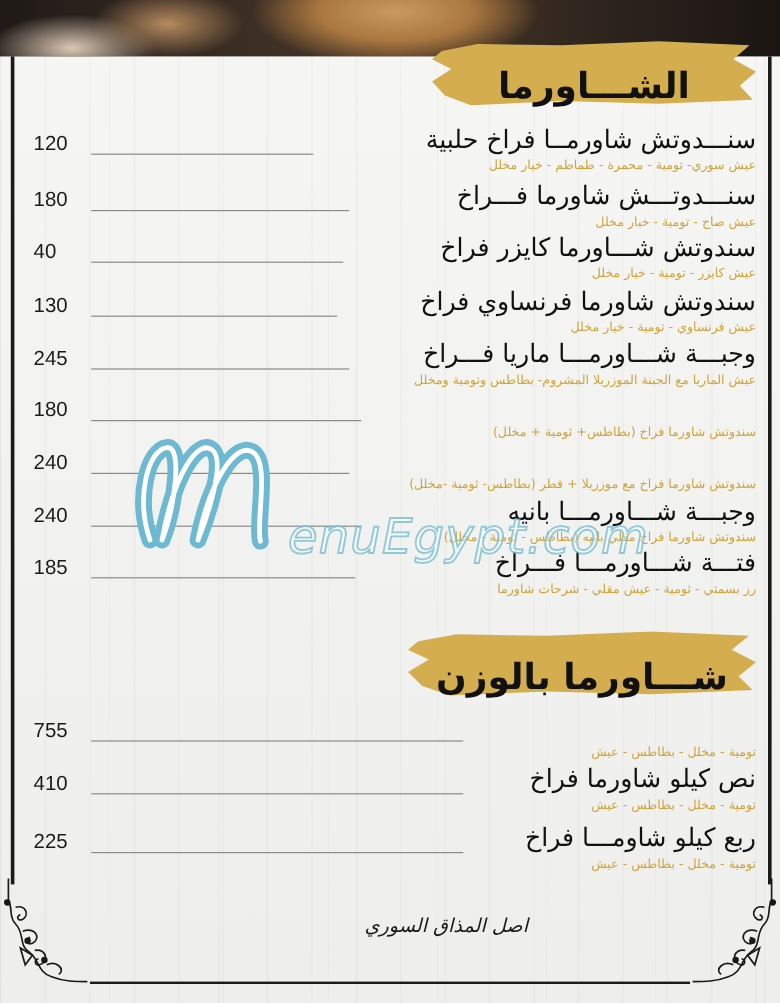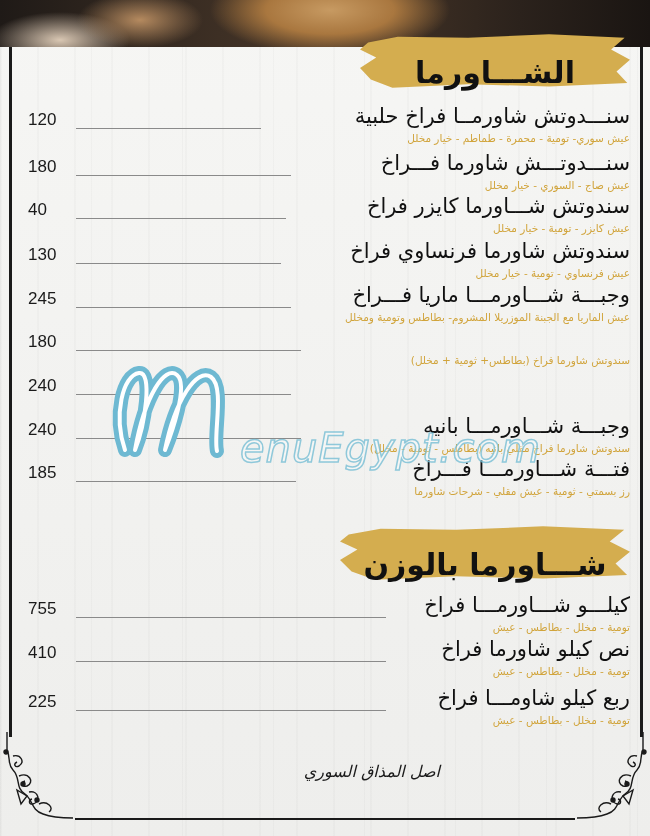--- a/index.html
+++ b/index.html
@@ -122,21 +122,21 @@
 <div class="item" style="top:110px">
   <span class="price">120</span>
   <div class="leader" style="width:185px"></div>
   <span class="name">سنـــدوتش شاورمــا فراخ حلبية</span>
   <span class="desc">عيش سوري- تومية - محمرة - طماطم - خيار مخلل</span>
 </div>
 <div class="item" style="top:157px">
   <span class="price">180</span>
   <div class="leader" style="width:215px"></div>
   <span class="name">سنـــدوتـــش شاورما فـــراخ</span>
-  <span class="desc">عيش صاج - السوري - خيار مخلل</span>
+  <span class="desc">عيش صاج - تومية - خيار مخلل</span>
 </div>
 <div class="item" style="top:200px">
   <span class="price">40</span>
   <div class="leader" style="width:210px"></div>
   <span class="name">سندوتش شـــاورما كايزر فراخ</span>
   <span class="desc">عيش كايزر - تومية - خيار مخلل</span>
 </div>
 <div class="item" style="top:245px">
   <span class="price">130</span>
   <div class="leader" style="width:205px"></div>
@@ -150,20 +150,21 @@
   <span class="desc">عيش الماريا مع الجبنة الموزريلا المشروم- بطاطس وتومية ومخلل</span>
 </div>
 <div class="item" style="top:332px">
   <span class="price">180</span>
   <div class="leader" style="width:225px"></div>
   <span class="desc">سندوتش شاورما فراخ (بطاطس+ ثومية + مخلل)</span>
 </div>
 <div class="item" style="top:376px">
   <span class="price">240</span>
   <div class="leader" style="width:215px"></div>
+  <span class="desc">سندوتش شاورما فراخ مع موزريلا + فطر (بطاطس- ثومية -مخلل)</span>
 </div>
 <div class="item" style="top:420px">
   <span class="price">240</span>
   <div class="leader" style="width:225px"></div>
   <span class="name">وجبـــة شـــاورمـــا بانيه</span>
   <span class="desc">سندوتش شاورما فراخ مقلي بانيه (بطاطس - ثومية - مخلل)</span>
 </div>
 <div class="item" style="top:463px">
   <span class="price">185</span>
   <div class="leader" style="width:220px"></div>
@@ -172,21 +173,20 @@
 </div>
 
 <div class="section-title" id="title2">
   <div class="brush"></div>
   <span class="label">شـــاورما بالوزن</span>
 </div>
 
 <div class="item" style="top:599px">
   <span class="price">755</span>
   <div class="leader" style="width:310px"></div>
-  <span class="name">كيلـــو شـــاورمـــا فراخ</span>
   <span class="desc">تومية - مخلل - بطاطس - عيش</span>
 </div>
 <div class="item" style="top:643px">
   <span class="price">410</span>
   <div class="leader" style="width:310px"></div>
   <span class="name">نص كيلو شاورما فراخ</span>
   <span class="desc">تومية - مخلل - بطاطس - عيش</span>
 </div>
 <div class="item" style="top:692px">
   <span class="price">225</span>

